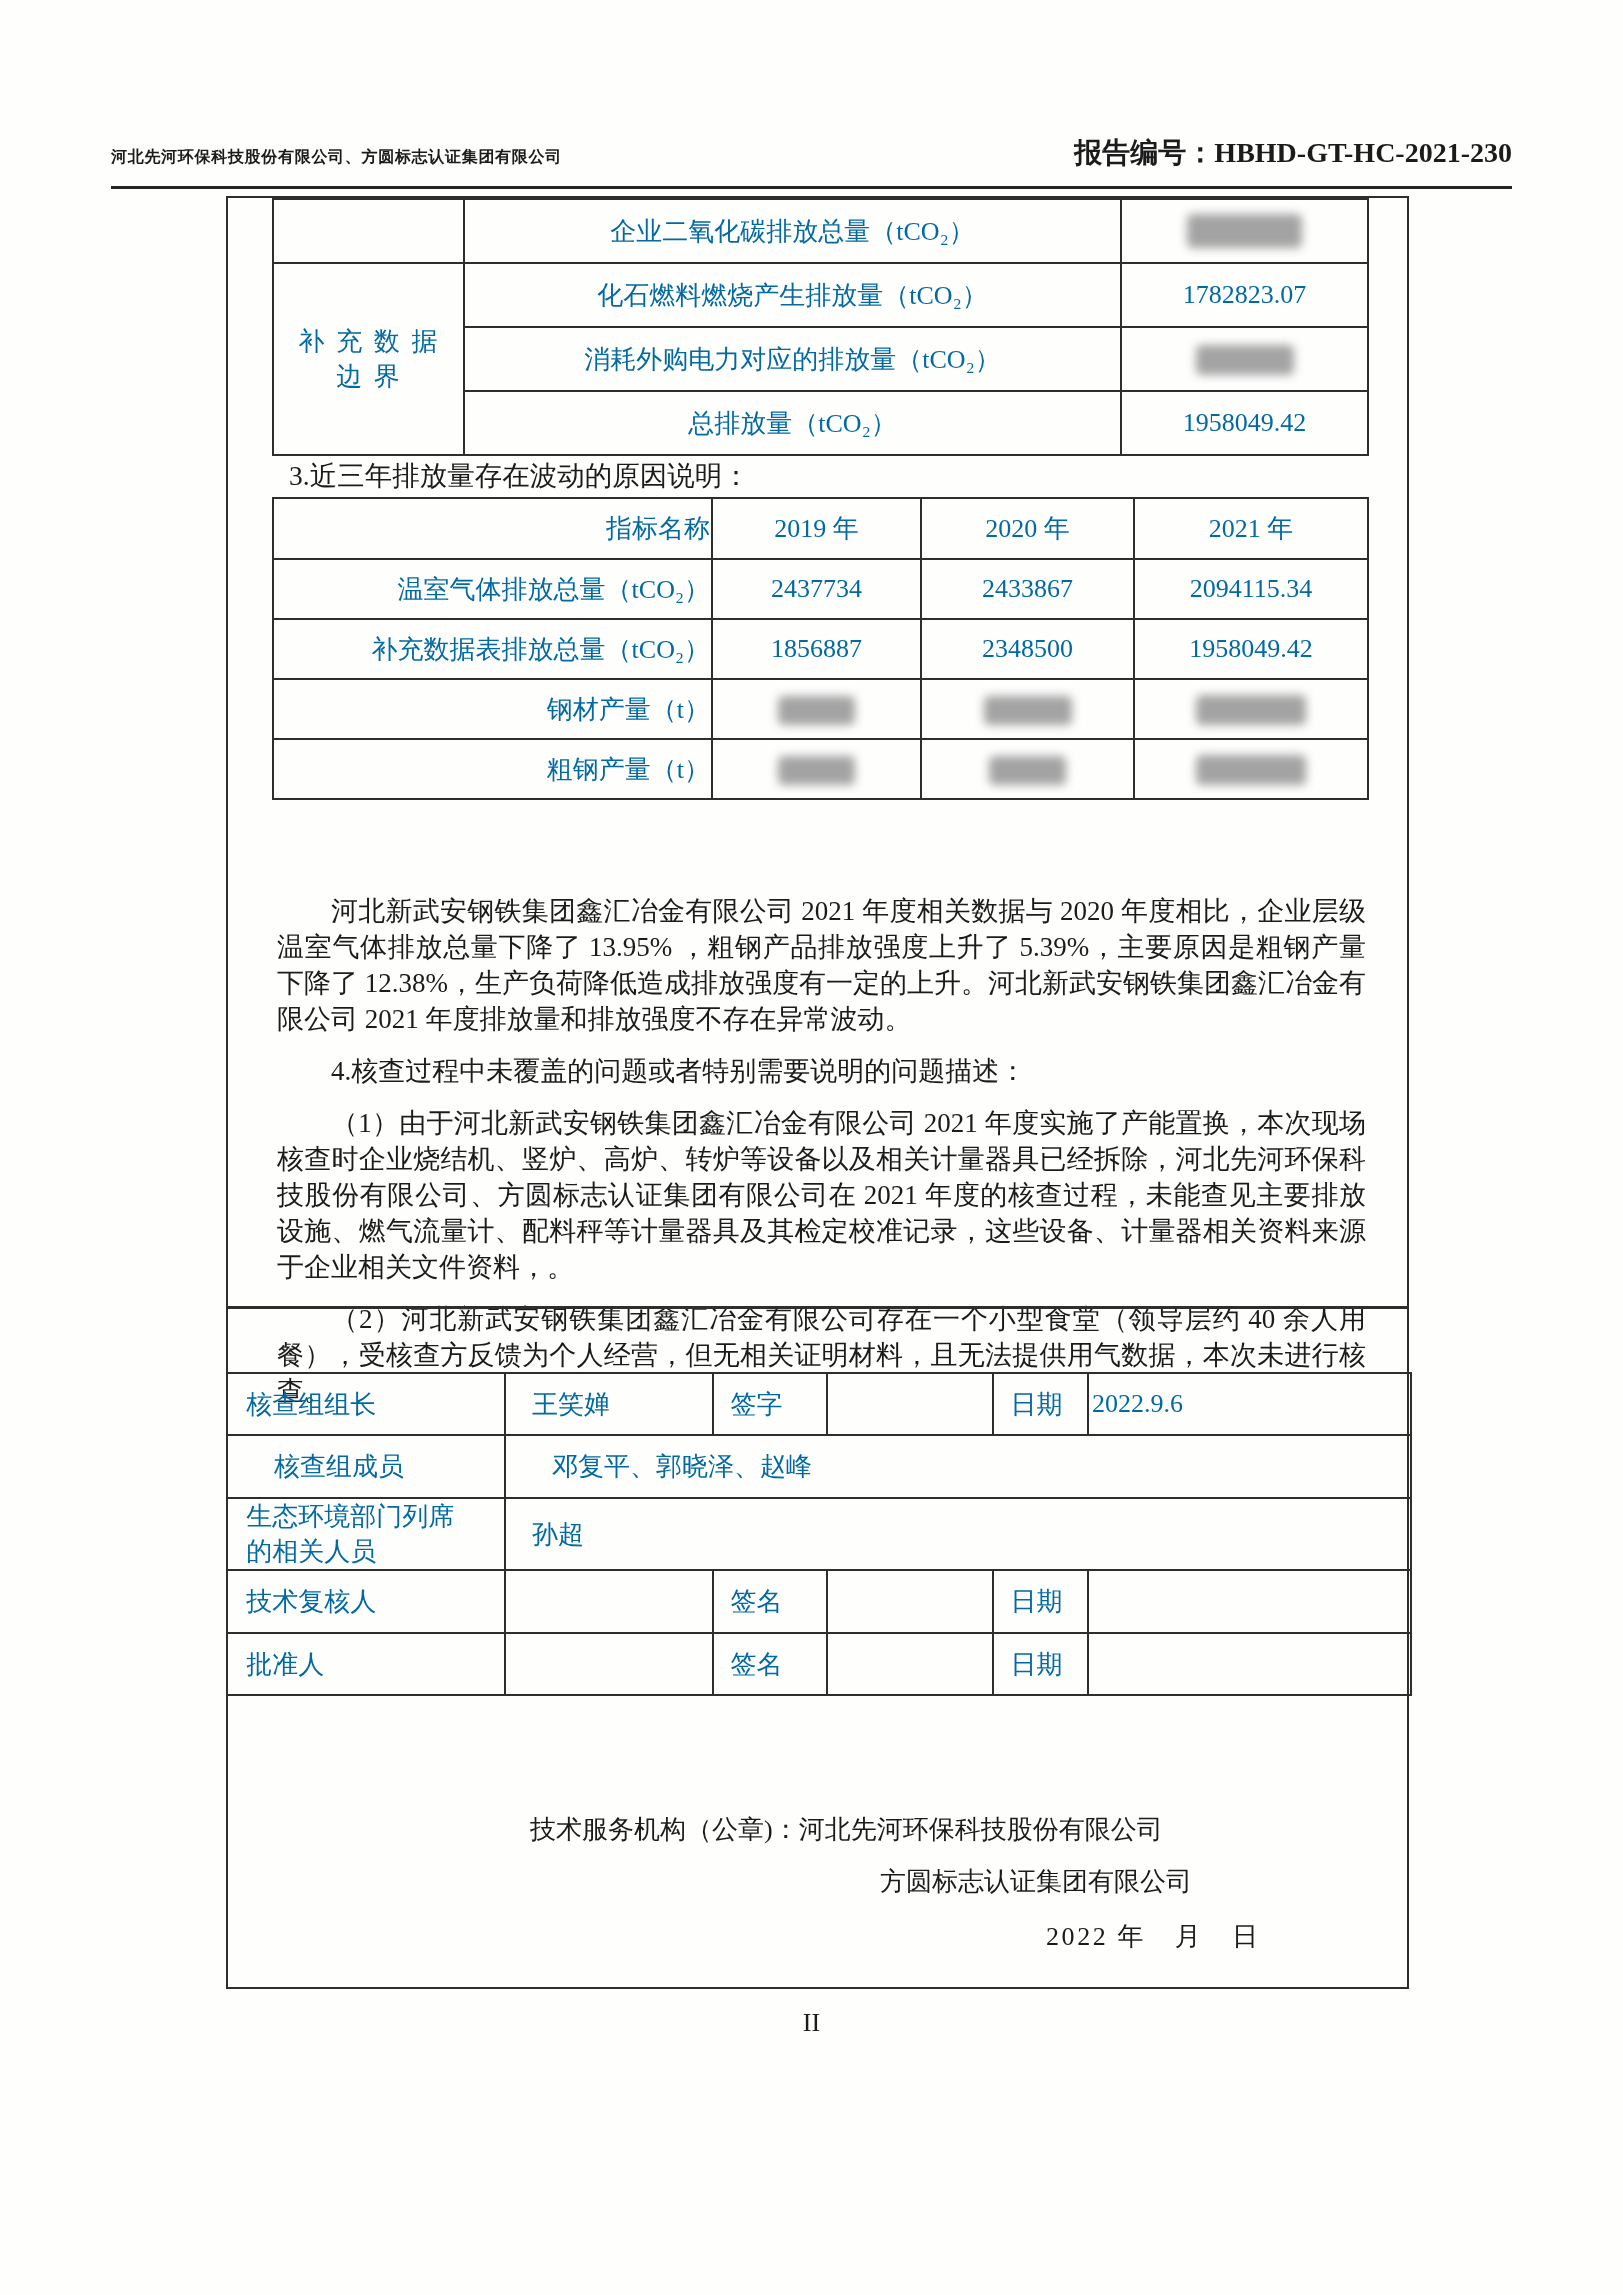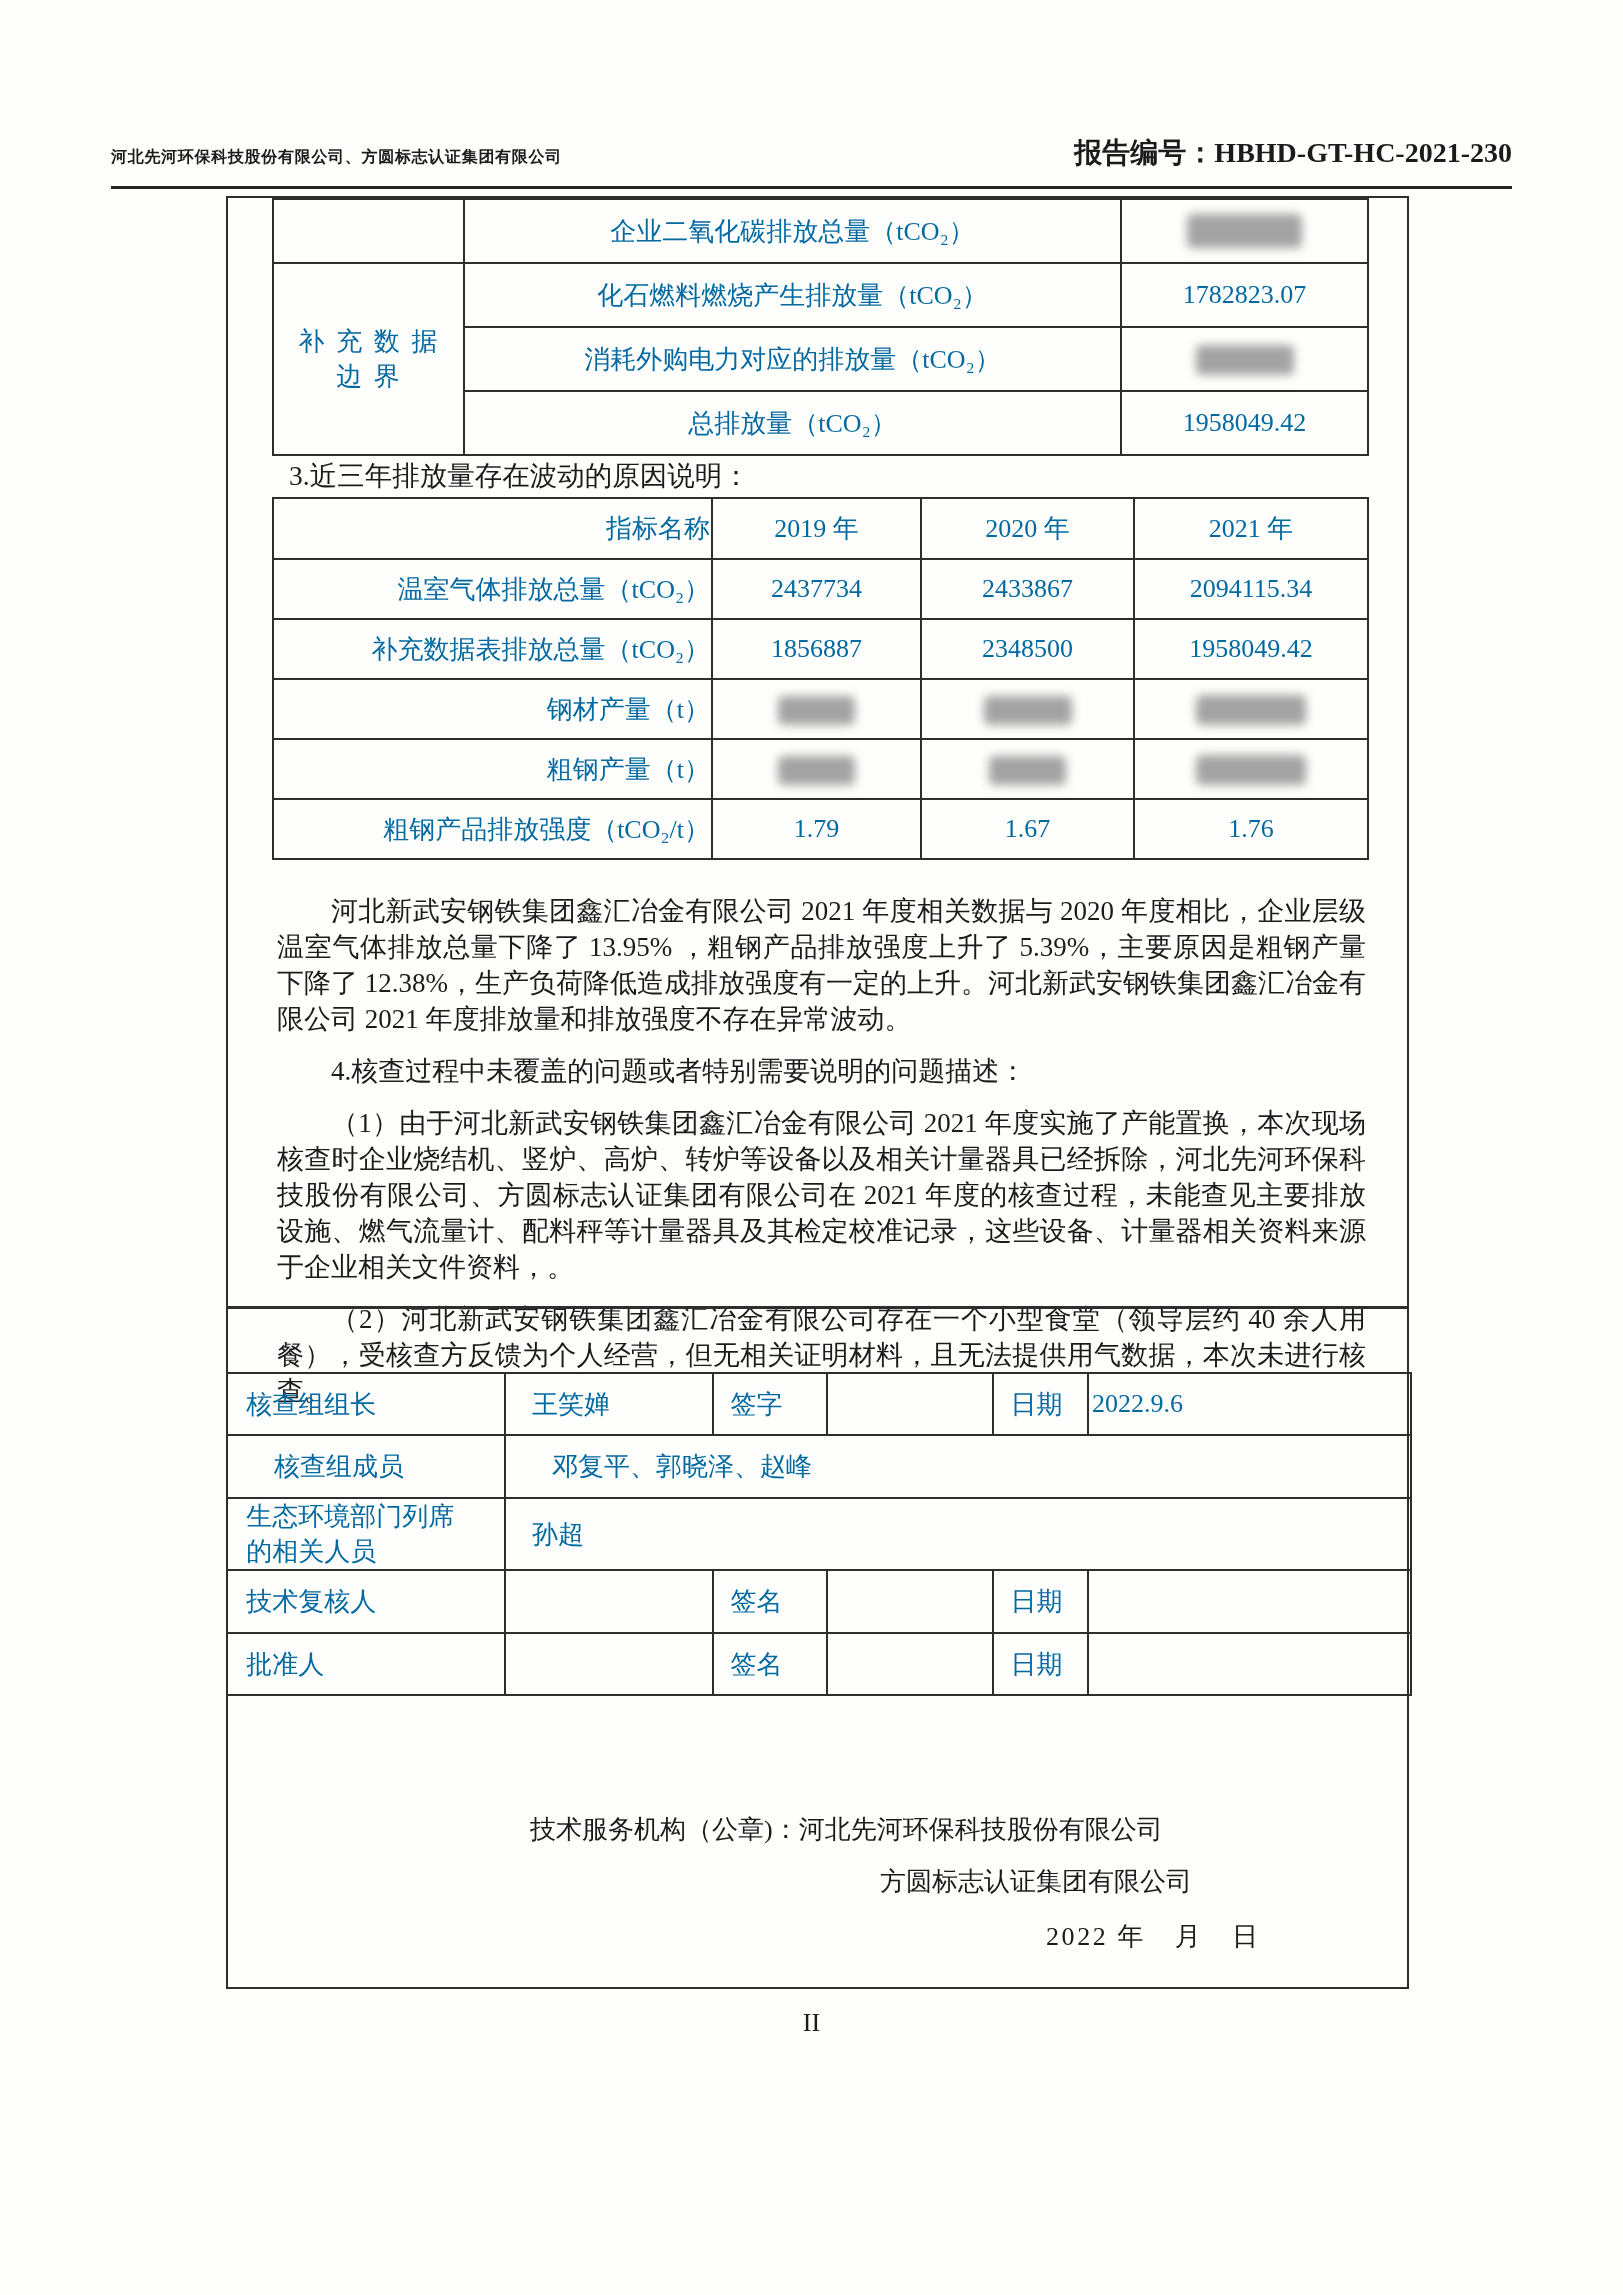--- a/index.html
+++ b/index.html
@@ -137,26 +137,20 @@
       <td class="lab">钢材产量（t）</td>
       <td class="val"><span class="blob b-sm"></span></td>
       <td class="val"><span class="blob b-md"></span></td>
       <td class="val"><span class="blob b-lg"></span></td>
     </tr>
     <tr>
       <td class="lab">粗钢产量（t）</td>
       <td class="val"><span class="blob b-sm"></span></td>
       <td class="val"><span class="blob b-sm"></span></td>
       <td class="val"><span class="blob b-lg"></span></td>
-    </tr>
-    <tr>
-      <td class="lab">粗钢产品排放强度（tCO₂/t）</td>
-      <td class="val">1.79</td>
-      <td class="val">1.67</td>
-      <td class="val">1.76</td>
     </tr>
   </tbody>
     </table>
 
   <div class="paras">
     <p>河北新武安钢铁集团鑫汇冶金有限公司 2021 年度相关数据与 2020 年度相比，企业层级温室气体排放总量下降了 13.95% ，粗钢产品排放强度上升了 5.39%，主要原因是粗钢产量下降了 12.38%，生产负荷降低造成排放强度有一定的上升。河北新武安钢铁集团鑫汇冶金有限公司 2021 年度排放量和排放强度不存在异常波动。</p>
     <p>4.核查过程中未覆盖的问题或者特别需要说明的问题描述：</p>
     <p>（1）由于河北新武安钢铁集团鑫汇冶金有限公司 2021 年度实施了产能置换，本次现场核查时企业烧结机、竖炉、高炉、转炉等设备以及相关计量器具已经拆除，河北先河环保科技股份有限公司、方圆标志认证集团有限公司在 2021 年度的核查过程，未能查见主要排放设施、燃气流量计、配料秤等计量器具及其检定校准记录，这些设备、计量器相关资料来源于企业相关文件资料，。</p>
     <p>（2）河北新武安钢铁集团鑫汇冶金有限公司存在一个小型食堂（领导层约 40 余人用餐），受核查方反馈为个人经营，但无相关证明材料，且无法提供用气数据，本次未进行核查。</p>
   </div>

